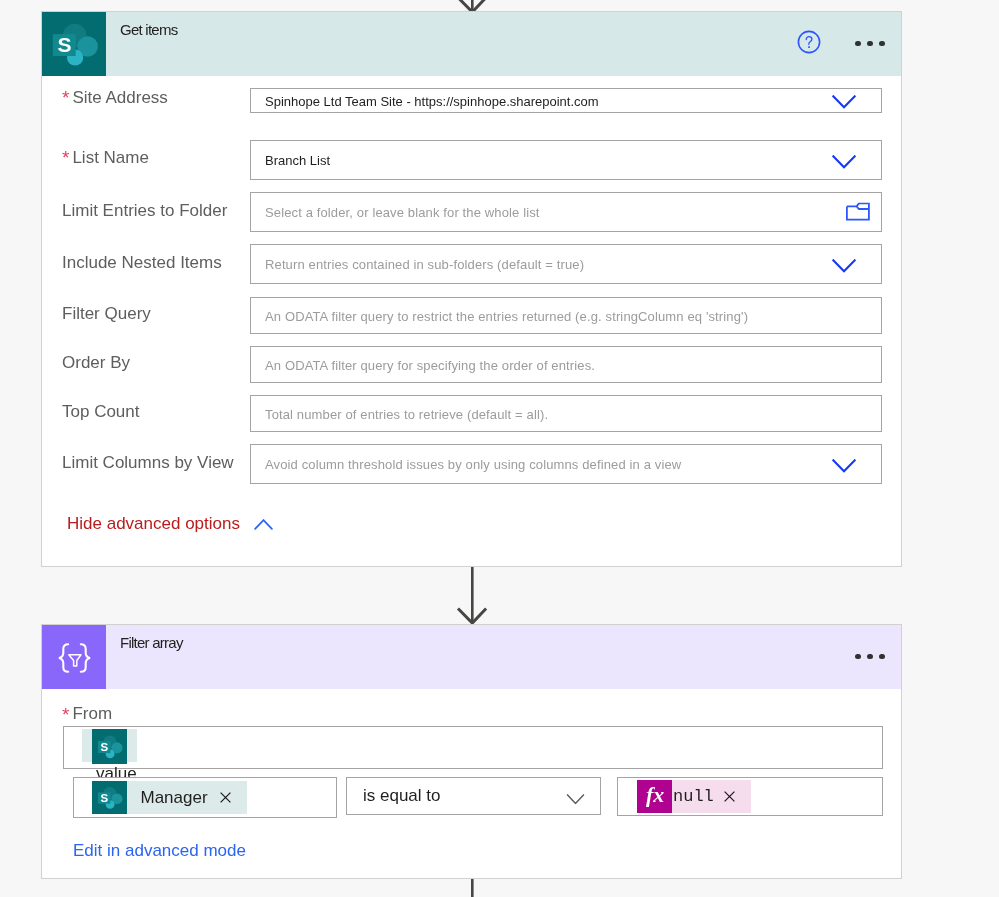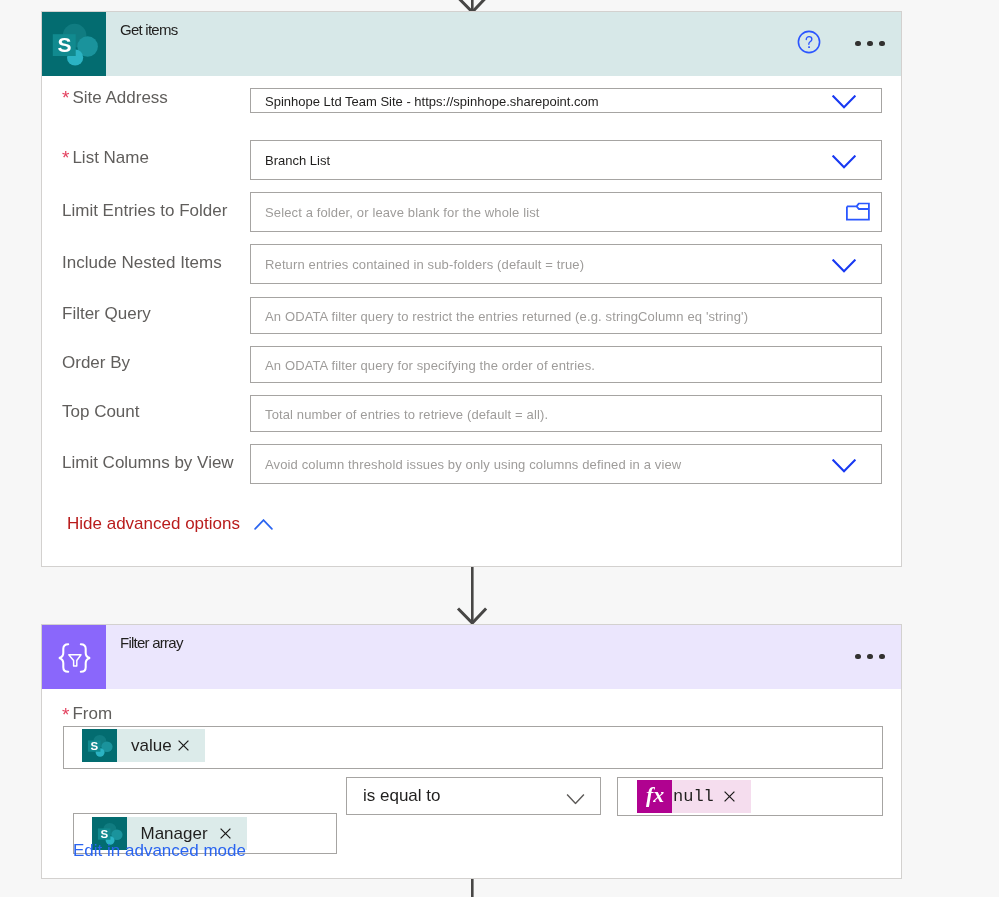--- a/index.html
+++ b/index.html
@@ -218,32 +218,32 @@
           <span class="more-dot"></span>
           <span class="more-dot"></span>
       </div>
     </div>
   </div>
   <div class="form" id="form-filter">
       <div class="from-label" style="top:16.5px">
      <span class="req">*</span><span>From</span>
    </div>
    <div class="boxrow" style="left:21px;top:37px;width:820px;height:43px;align-items:flex-start;padding-top:2.5px;">
-     <div class="token " style="margin-left:18px;">
+     <div class="token " style="margin-left:18px;flex-direction:column;">
        <svg class="tk-icon" viewBox="0 0 64 64" preserveAspectRatio="none">
             <use href="#sym-sharepoint"></use>
           </svg>
        <span class="tk-label" style="padding-left:14px;">value</span>
        <svg class="tk-x" style="margin-left:6px" width="11" height="11" viewBox="0 0 11 11">
             <path d="M0.6 0.6 L10.4 10.4 M10.4 0.6 L0.6 10.4" stroke="#1b1a19" stroke-width="1.25"></path>
           </svg>
      </div>
    </div>
 
-   <div class="boxrow" style="left:30.5px;top:88.5px;width:264px;height:41px;margin-top:36px;">
+   <div class="boxrow" style="left:30.5px;top:88.5px;width:264px;height:41px;">
      <div class="token " style="margin-left:18px;">
        <svg class="tk-icon" viewBox="0 0 64 64" preserveAspectRatio="none">
             <use href="#sym-sharepoint"></use>
           </svg>
        <span class="tk-label" style="padding-left:14px;">Manager</span>
        <svg class="tk-x" style="margin-left:12px" width="11" height="11" viewBox="0 0 11 11">
             <path d="M0.6 0.6 L10.4 10.4 M10.4 0.6 L0.6 10.4" stroke="#1b1a19" stroke-width="1.25"></path>
           </svg>
      </div>
    </div>

